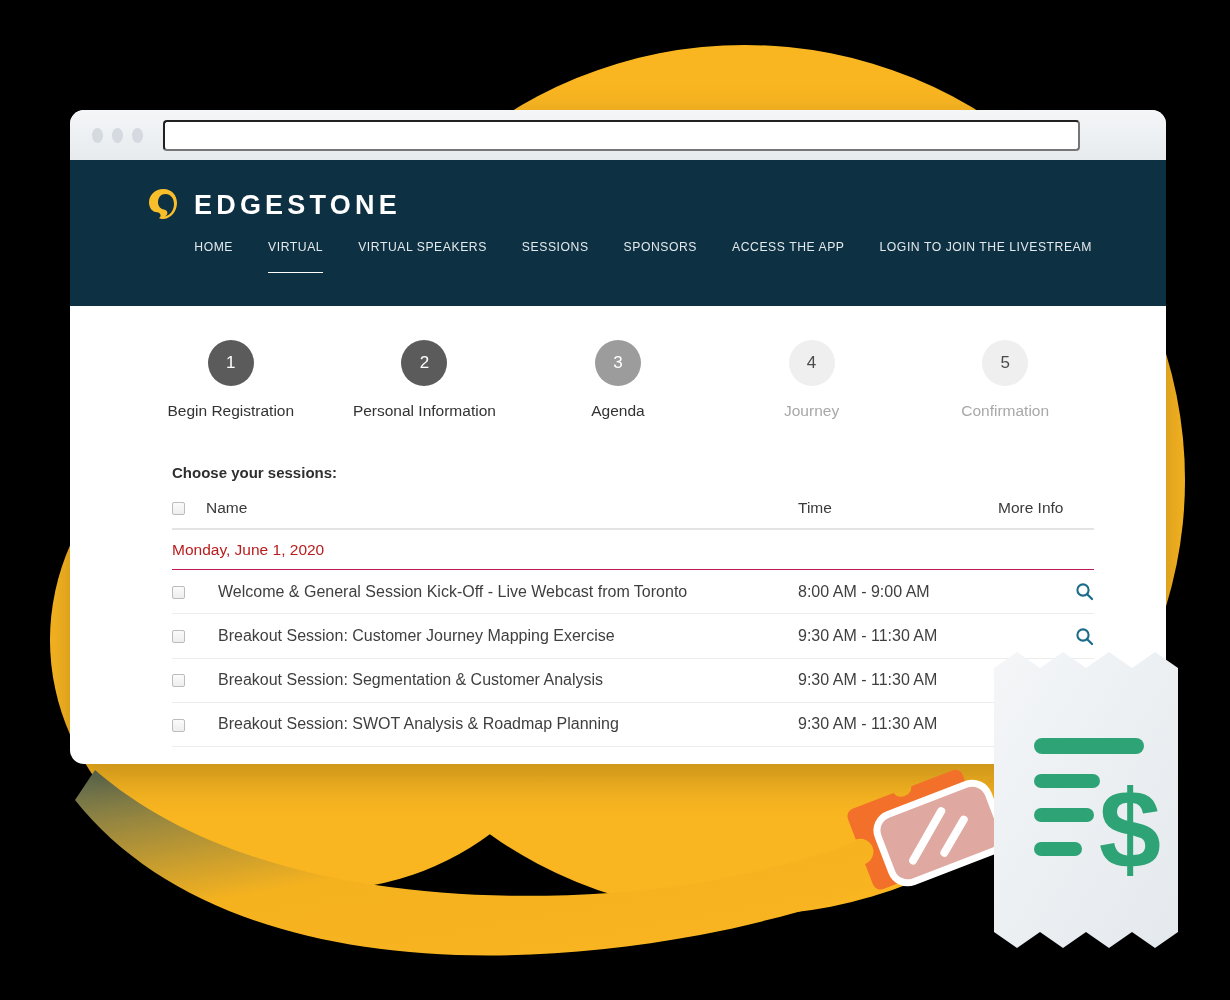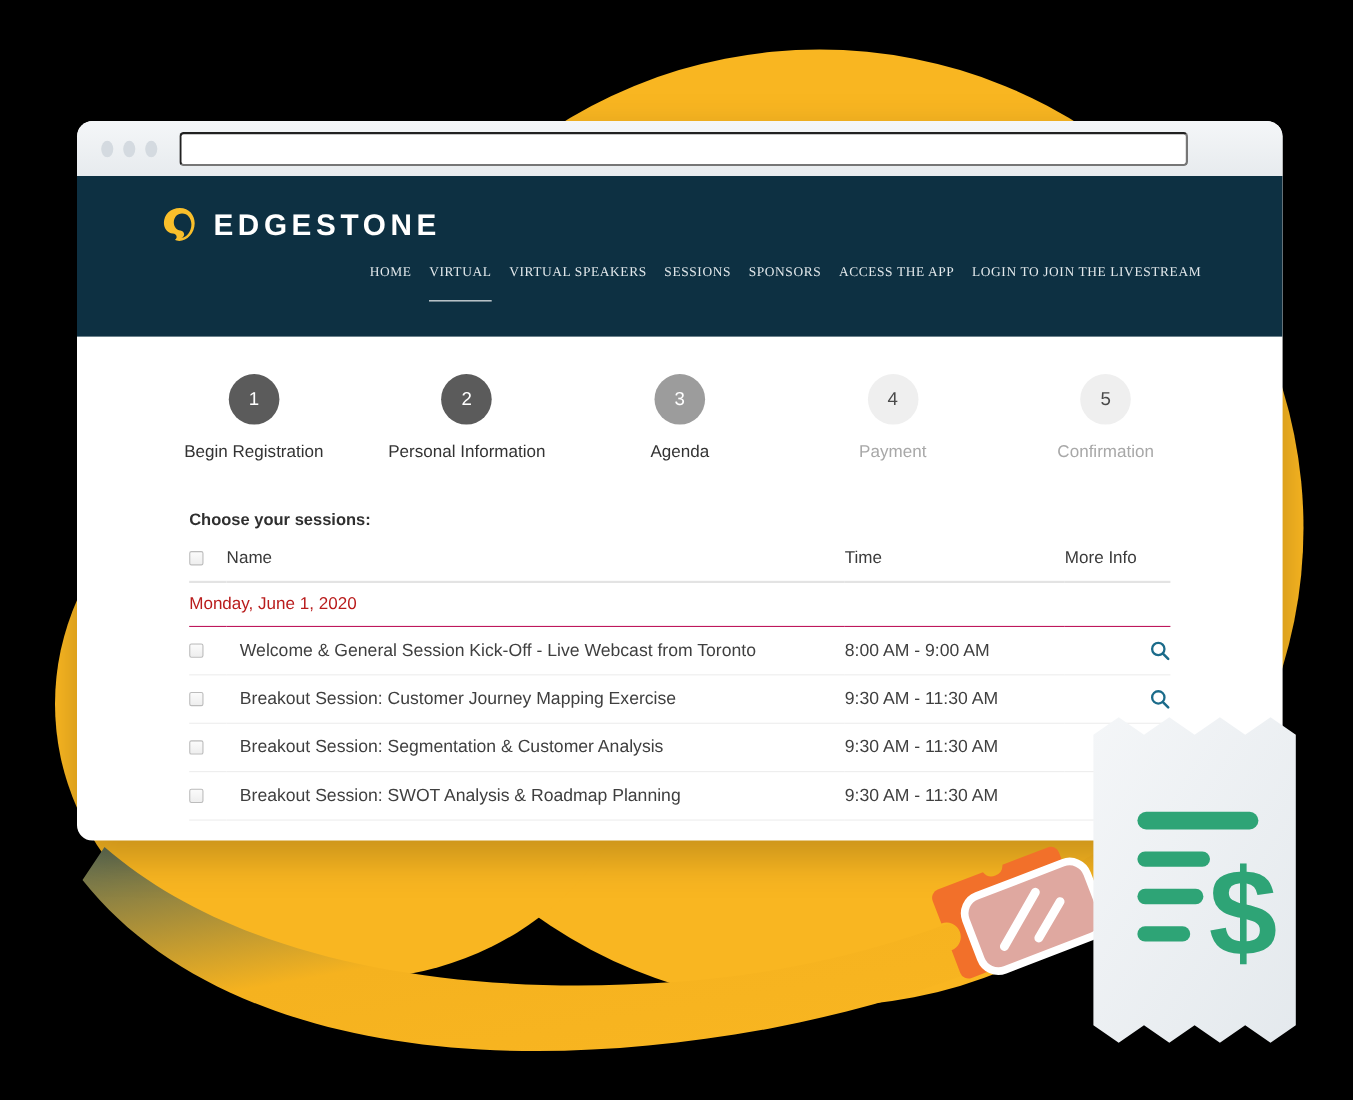--- a/index.html
+++ b/index.html
@@ -72,23 +72,22 @@
   .logo-mark { width: 30px; height: 34px; flex: none; }
   .logo-word {
     color: #ffffff;
     font-size: 27px;
     font-weight: bold;
     letter-spacing: 4.2px;
   }
   .nav {
     display: flex;
     justify-content: flex-end;
-    gap: 16px;
+    gap: 35px;
     padding: 18px 74px 0 0;
-    font-family: Liberation Serif, serif;
   }
   .nav-item {
     color: #e3e9ec;
     font-size: 12.2px;
     letter-spacing: 0.55px;
     padding-bottom: 19px;
     position: relative;
     cursor: pointer;
     white-space: nowrap;
   }
@@ -120,21 +119,21 @@
   }
   .step-label { font-size: 15.5px; }
   .step.done  .step-circle { background: #5b5b5b; color: #ffffff; }
   .step.done  .step-label  { color: #333333; }
   .step.current .step-circle { background: #9c9c9c; color: #ffffff; }
   .step.current .step-label  { color: #333333; }
   .step.todo  .step-circle { background: #efefef; color: #4a4a4a; }
   .step.todo  .step-label  { color: #a8a8a8; }
 
   
-  .content { padding: 0 102px; }
+  .content { padding: 0 72px; margin-left: 30px; }
   .choose-title {
     font-size: 15px;
     font-weight: bold;
     color: #2f2f2f;
     margin-top: 44px;
     margin-bottom: 18px;
   }
   table.sessions { width: 100%; border-collapse: collapse; }
   table.sessions th {
     font-size: 15.5px;
@@ -286,21 +285,21 @@
       <div class="step done">
         <div class="step-circle">2</div>
         <div class="step-label">Personal Information</div>
       </div>
       <div class="step current">
         <div class="step-circle">3</div>
         <div class="step-label">Agenda</div>
       </div>
       <div class="step todo">
         <div class="step-circle">4</div>
-        <div class="step-label">Payment</div>
+        <div class="step-label">Journey</div>
       </div>
       <div class="step todo">
         <div class="step-circle">5</div>
         <div class="step-label">Confirmation</div>
       </div>
     </div>
 
     <div class="content">
       <div class="choose-title">Choose your sessions:</div>
 

